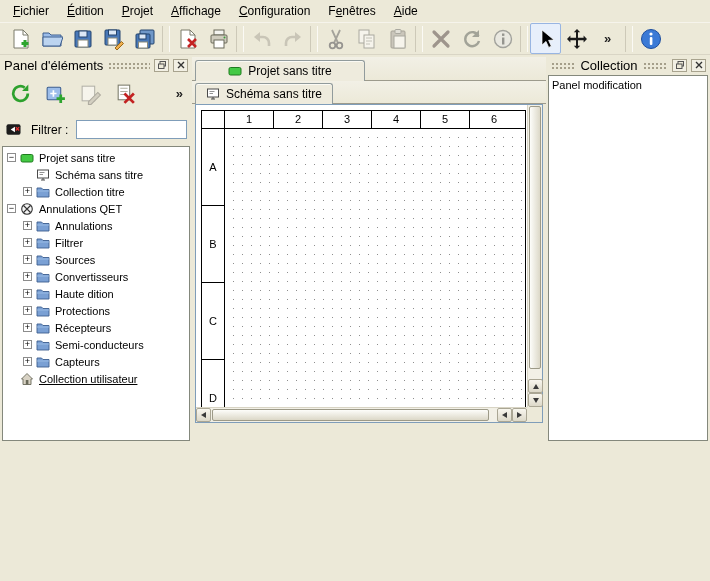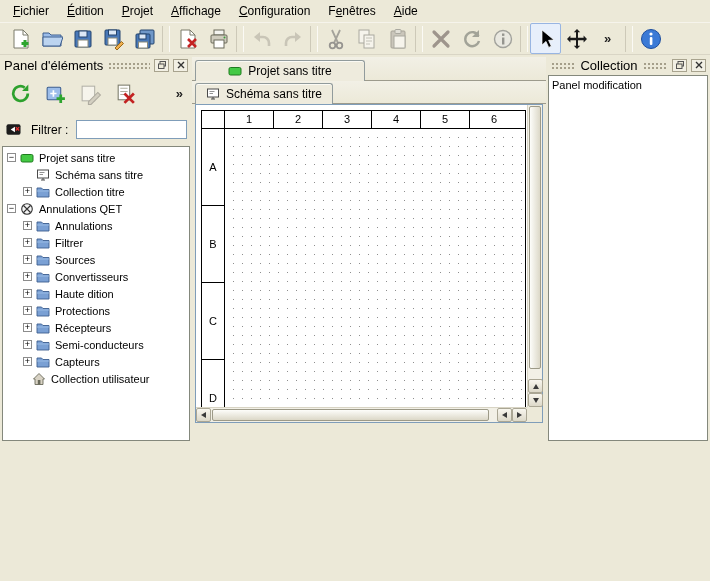--- a/index.html
+++ b/index.html
@@ -466,21 +466,21 @@
           <div class="trow" style="padding-left: 20px;">
             <span class="texp">+</span>
             <span class="icn tree-icn">
               <svg viewBox="0 0 14 14">
                 <path d="M1 3h4.5L7 4.5h6V12H1z" fill="#7aa0d4" stroke="#3c5e8f" stroke-width="0.9"></path>
                 <path d="M1 6h12" stroke="#9ec0e8" stroke-width="0.9"></path>
               </svg>
             </span>
             <span class="tlabel">Capteurs</span>
           </div>
-          <div class="trow" style="padding-left: 16px;">
+          <div class="trow" style="padding-left: 4px; text-decoration: underline;">
             <span class="tspacer"></span>
             <span class="icn tree-icn">
               <svg viewBox="0 0 14 14">
                 <path d="M7 1.5L1.5 7H3v5.5h8V7h1.5z" fill="#d8d2c4" stroke="#6a6a5a" stroke-width="0.9"></path>
                 <rect x="5.8" y="8" width="2.6" height="4.5" fill="#6a6a5a"></rect>
               </svg>
             </span>
             <span class="tlabel">Collection utilisateur</span>
           </div>
         </div>

